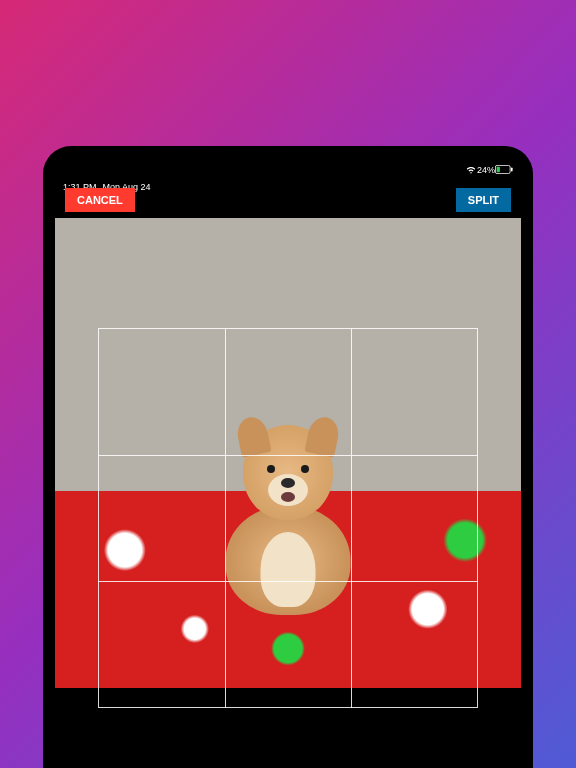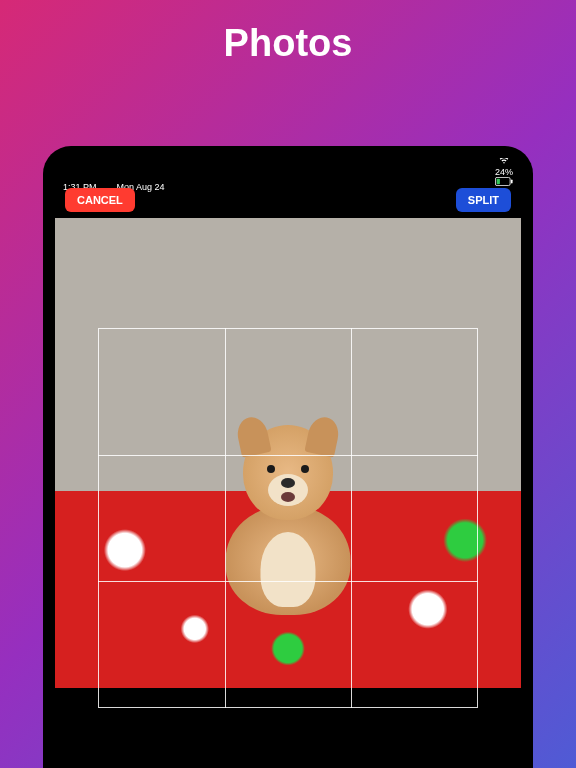--- a/index.html
+++ b/index.html
@@ -45,45 +45,45 @@
 
     .status-bar {
       display: flex;
       justify-content: space-between;
       align-items: center;
       color: #fff;
       font-size: 9px;
       padding: 4px 8px;
       height: 16px;
     }
-    .status-left { display: flex; align-items: center; gap: 20px; margin-top: 33px;}
-    .status-right { display: flex; align-items: center; gap: 0; flex-direction: column;}
+    .status-left { display: flex; align-items: center; gap: 6px; margin-top: 33px;}
+    .status-right { display: flex; align-items: center; gap: 0;}
 
     .toolbar {
       display: flex;
       justify-content: space-between;
       padding: 6px 10px 6px 10px;
     }
 
     .btn {
       padding: 6px 12px;
-      border-radius: 6px;
+      border-radius: 0;
       color: #fff;
       font-size: 11px;
       font-weight: 700;
       border: none;
       cursor: pointer;
     }
 
     .btn-cancel {
       background: #ff3b30;
     }
 
     .btn-split {
-      background: #1d4ed8;
+      background: #0369a1;
     }
 
     .photo-area {
       position: relative;
       width: 100%;
     }
 
     .photo-backdrop {
       width: 100%;
       height: 470px;
@@ -221,21 +221,20 @@
     .wifi-icon, .battery-icon {
       display: inline-block;
     }
     .wifi-icon svg { width: 12px; height: 12px; }
     .battery-pct { font-size:9px; }
   </style>
 </head>
 <body>
 
 <div class="marketing-title">
-  <div>Photos</div>
 </div>
 
 <div class="device-frame">
   <div class="screen">
 
     <div class="status-bar">
       <div class="status-left">
         <span>1:31 PM</span>
         <span>Mon Aug 24</span>
       </div>

